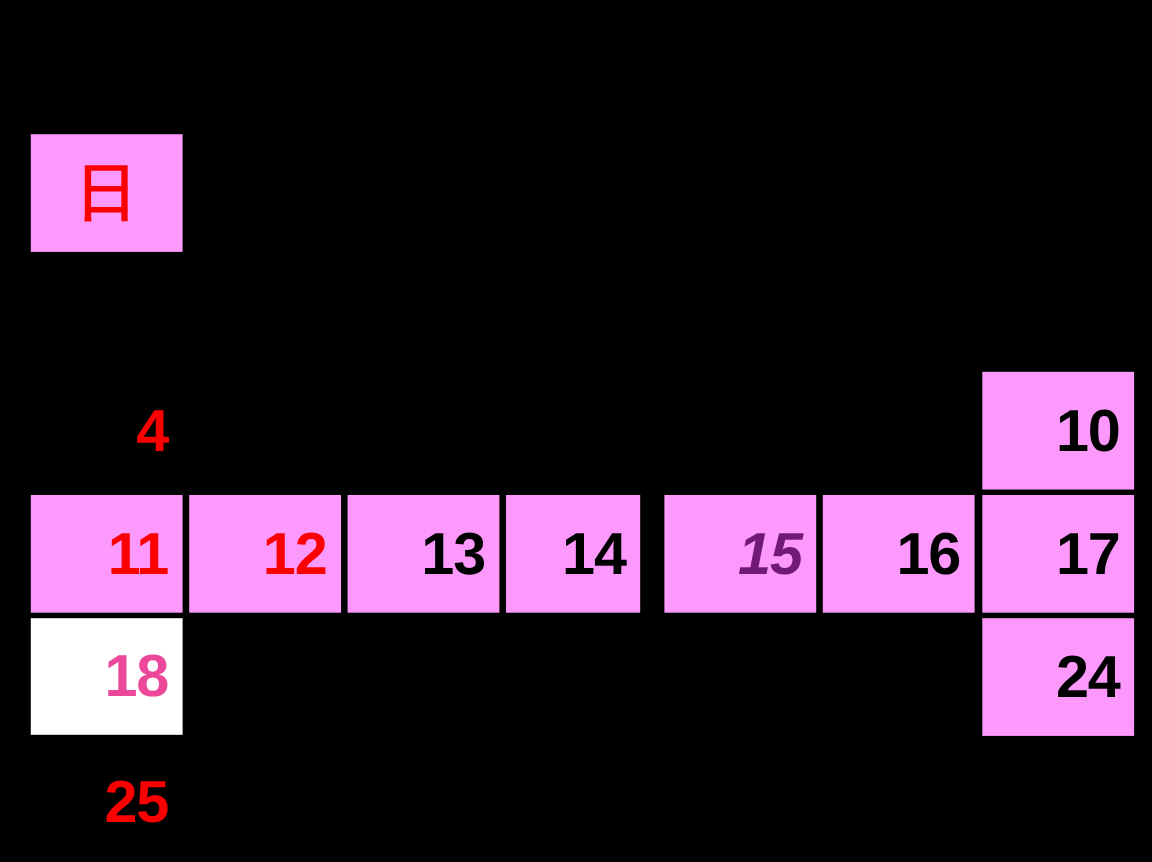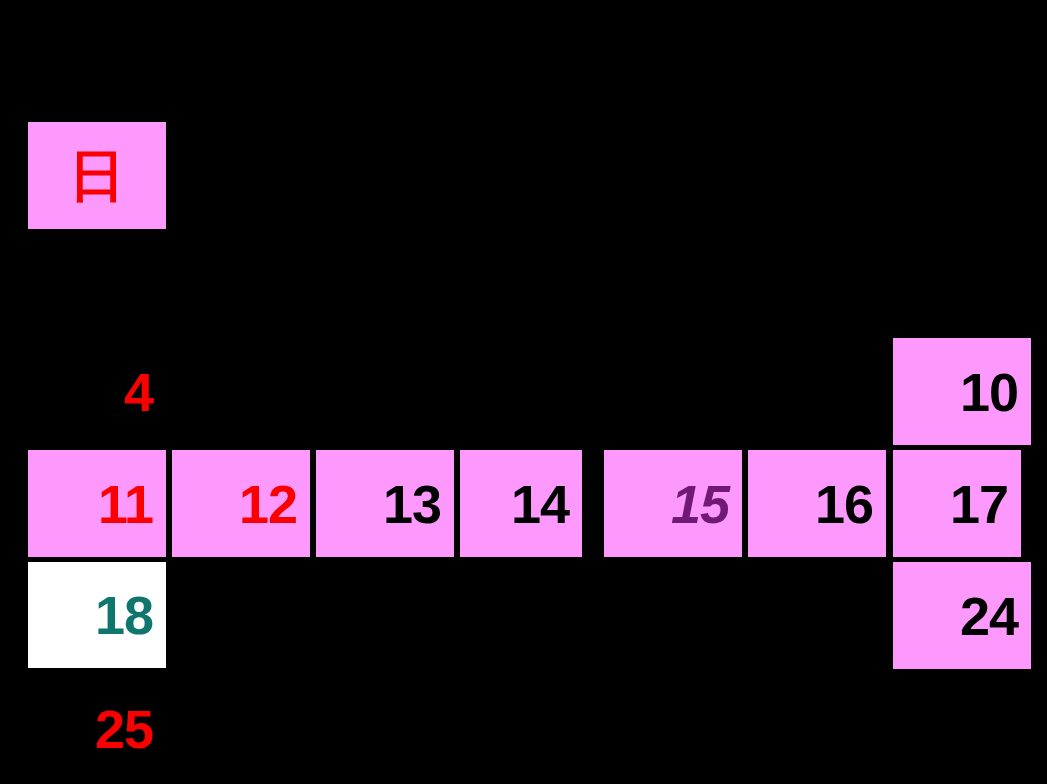--- a/index.html
+++ b/index.html
@@ -97,24 +97,24 @@
       </div>
       <div class="cell filled" style="left: 460px; top: 450px; width: 122px; height: 107px; color: #000000;">
         <span>14</span>
       </div>
       <div class="cell filled" style="left: 604px; top: 450px; width: 138px; height: 107px; color: #701a75; font-style: italic;">
         <span>15</span>
       </div>
       <div class="cell filled" style="left: 748px; top: 450px; width: 138px; height: 107px; color: rgb(0, 0, 0);">
         <span>16</span>
       </div>
-      <div class="cell filled" style="left: 893px; top: 450px; width: 128px; height: 107px; color: rgb(0, 0, 0);">
+      <div class="cell filled" style="left: 893px; top: 450px; width: 138px; height: 107px; color: rgb(0, 0, 0);">
         <span>17</span>
       </div>
-      <div class="cell selected" style="left: 28px; top: 562px; width: 138px; height: 106px; color: #0f766e;">
+      <div class="cell selected" style="left: 28px; top: 562px; width: 138px; height: 106px; color: #ec4899;">
         <span>18</span>
       </div>
       <div class="cell filled" style="left: 893px; top: 562px; width: 138px; height: 107px; color: rgb(0, 0, 0);">
         <span>24</span>
       </div>
       <div class="cell bare" style="left: 28px; top: 675px; width: 138px; height: 107px; color: rgb(251, 0, 0);">
         <span>25</span>
       </div>
     </div>
 

